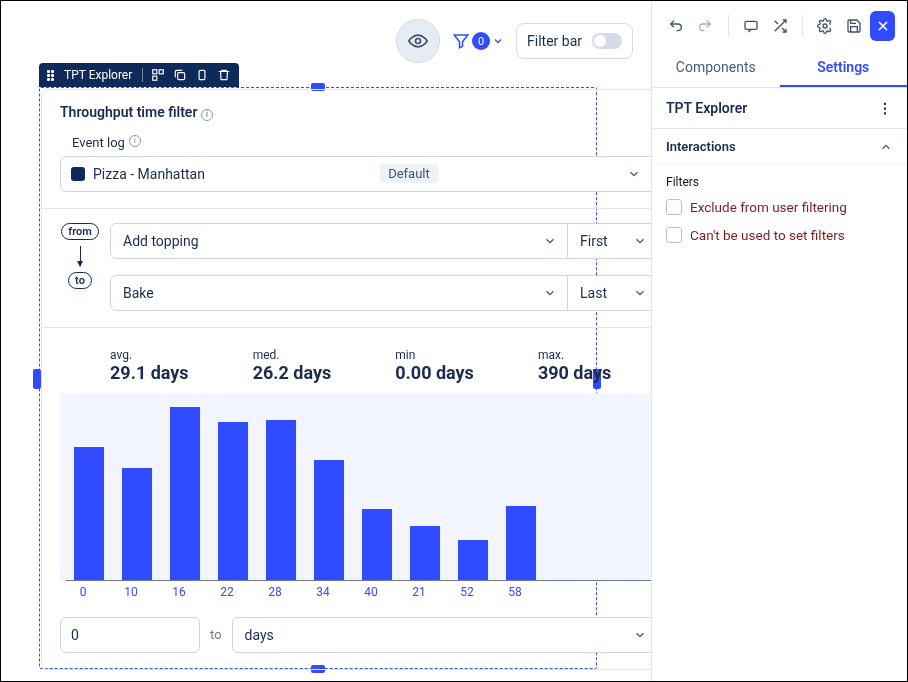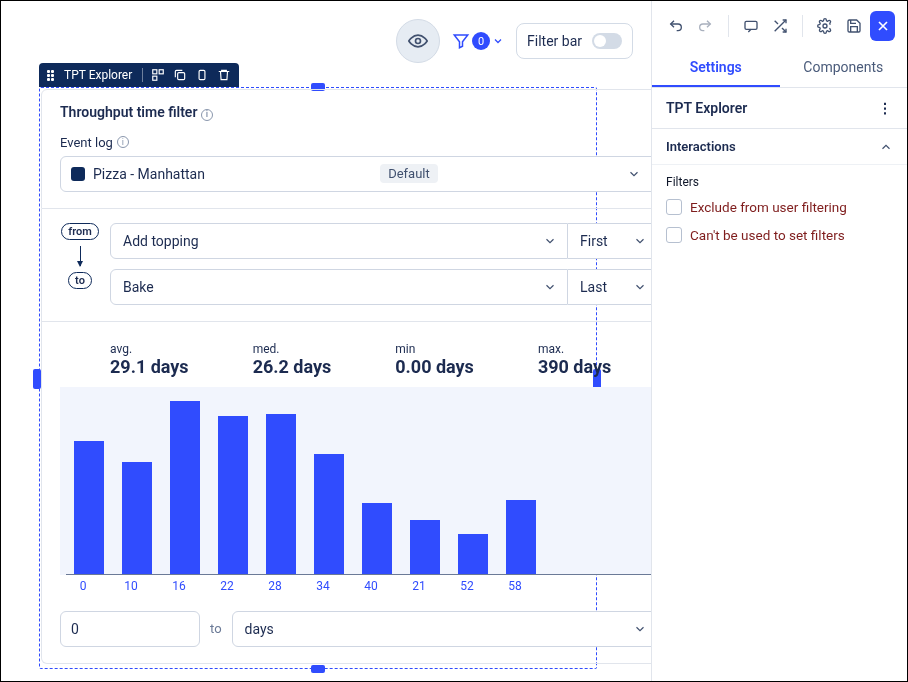--- a/index.html
+++ b/index.html
@@ -23,21 +23,21 @@
   .sel-title { position:absolute; left:38px; top:86px; transform:translateY(-100%); background:#0e2a5a; color:#fff; font-size:12px; padding:5px 8px; border-radius:4px 4px 0 0; display:flex; align-items:center; gap:8px; }
   .sel-title .mini-icons { display:flex; align-items:center; gap:8px; border-left:1px solid rgba(255,255,255,0.4); padding-left:8px; margin-left:2px;}
   .grip { display:flex; flex-direction:column; gap:1px; margin-right:2px;}
   .grip span{width:3px;height:3px;background:#fff;border-radius:1px;display:inline-block;}
   .griprow{display:flex;gap:1px;}
 
   .comp { position:absolute; left:40px; top:88px; width:636px; }
   .section { border:1px solid #e1e5ec; border-top:none; padding:14px 18px 16px; }
   .section.first { border-top:1px solid #e1e5ec; border-radius:6px 6px 0 0; padding-top:20px;}
   .cut-title { color:#1c2b50; font-weight:600; font-size:14px; margin-top:-6px; }
-  .field-label { font-size:13px; margin:14px 0 6px; display:flex; align-items:center; gap:4px;}
+  .field-label { font-size:13px; margin:14px 12px 6px; display:flex; align-items:flex-start; gap:4px;}
   .info-dot { width:12px;height:12px;border:1px solid #8a97ad;border-radius:50%; font-size:9px; color:#8a97ad; display:inline-flex;align-items:center;justify-content:center; line-height:1;}
   .select { border:1px solid #cfd6e2; border-radius:6px; height:36px; display:flex; align-items:center; background:#fff; }
   .select .chev { margin-left:auto; padding:0 10px; color:#41516f;}
   .event-log { padding:0 6px 0 10px; }
   .event-log .square { width:14px;height:14px;background:#0e2a5a;border-radius:3px;margin-right:8px; }
   .event-log .pill { background:#eef1f5; border-radius:4px; padding:2px 8px; font-size:13px; color:#41516f; margin-left:auto; margin-right:4px;}
   .row { display:flex; align-items:center; gap:10px; }
   .from-to-col { display:flex; flex-direction:column; align-items:center; gap:6px; width:40px; }
   .chip { border:1.5px solid #0e2a5a; border-radius:12px; padding:1px 6px; font-size:11px; font-weight:600;}
   .arrow-down { width:1px;height:20px;background:#0e2a5a; position:relative;}
@@ -166,21 +166,21 @@
         </div>
       </div>
 
       <div class="section">
         <div class="row" style="align-items:stretch;">
           <div class="from-to-col">
             <span class="chip">from</span>
             <div class="arrow-down"></div>
             <span class="chip">to</span>
           </div>
-          <div style="flex:1; display:flex; flex-direction:column; gap:10px;">
+          <div style="flex:1; display:flex; flex-direction:column; gap:16px;">
             <div class="sel2">
               <div class="select">
                 <span>Add topping</span>
                 <span class="chev">
                     <svg width="14" height="14" viewBox="0 0 24 24" fill="none" stroke="#41516f" stroke-width="2">
                       <path d="M6 9l6 6 6-6"></path>
                     </svg>
                   </span>
               </div>
               <div class="select">
@@ -309,22 +309,22 @@
             <polyline points="7 3 7 8 15 8"></polyline>
           </svg>
         </div>
       <div class="sq closebtn">
           <svg width="16" height="16" viewBox="0 0 24 24" fill="none" stroke="#fff" stroke-width="2.5">
             <path d="M18 6L6 18M6 6l12 12"></path>
           </svg>
         </div>
     </div>
     <div class="tabs">
+      <div class="tab">Components</div>
       <div class="tab active">Settings</div>
-      <div class="tab">Components</div>
     </div>
     <div class="rhead">
       <span>TPT Explorer</span>
       <span class="dots">⋮</span>
     </div>
     <div class="acc">
       <span>Interactions</span>
       <span class="ch">
           <svg width="14" height="14" viewBox="0 0 24 24" fill="none" stroke="#41516f" stroke-width="2">
             <path d="M18 15l-6-6-6 6"></path>

